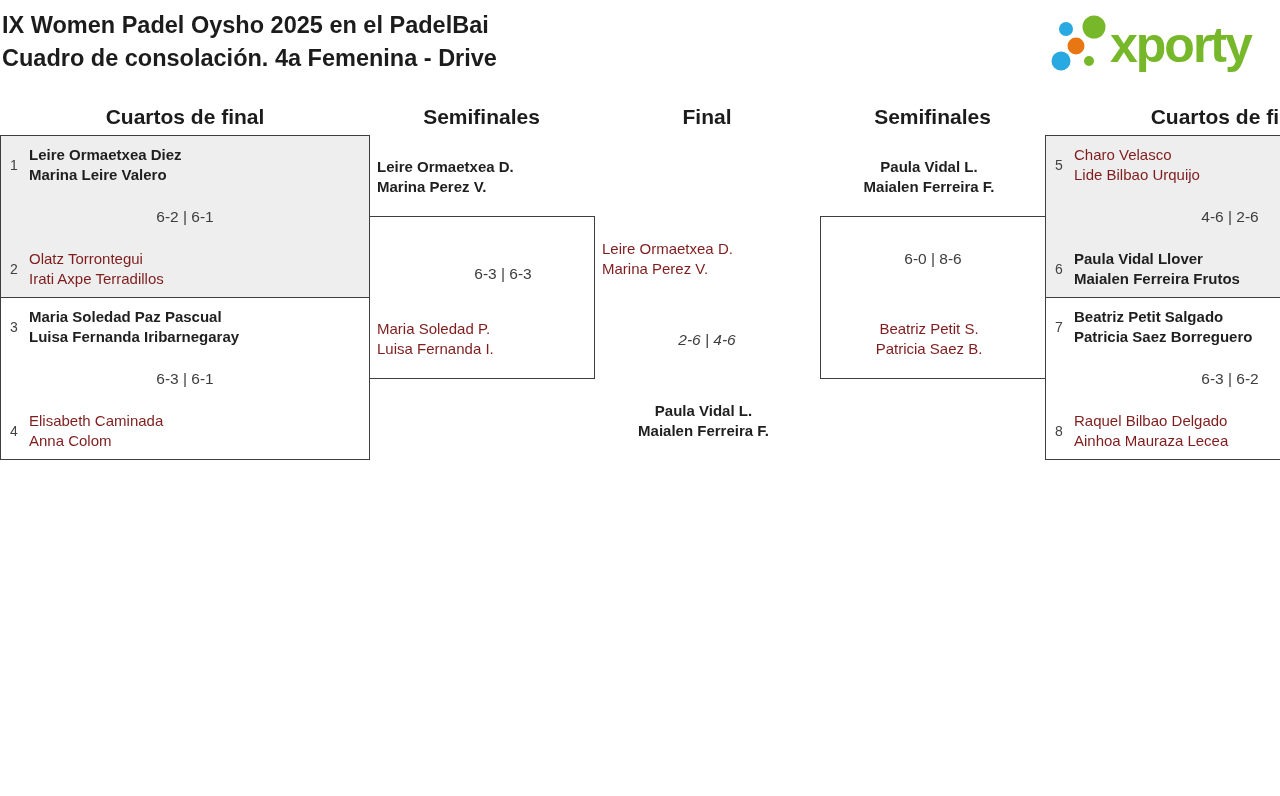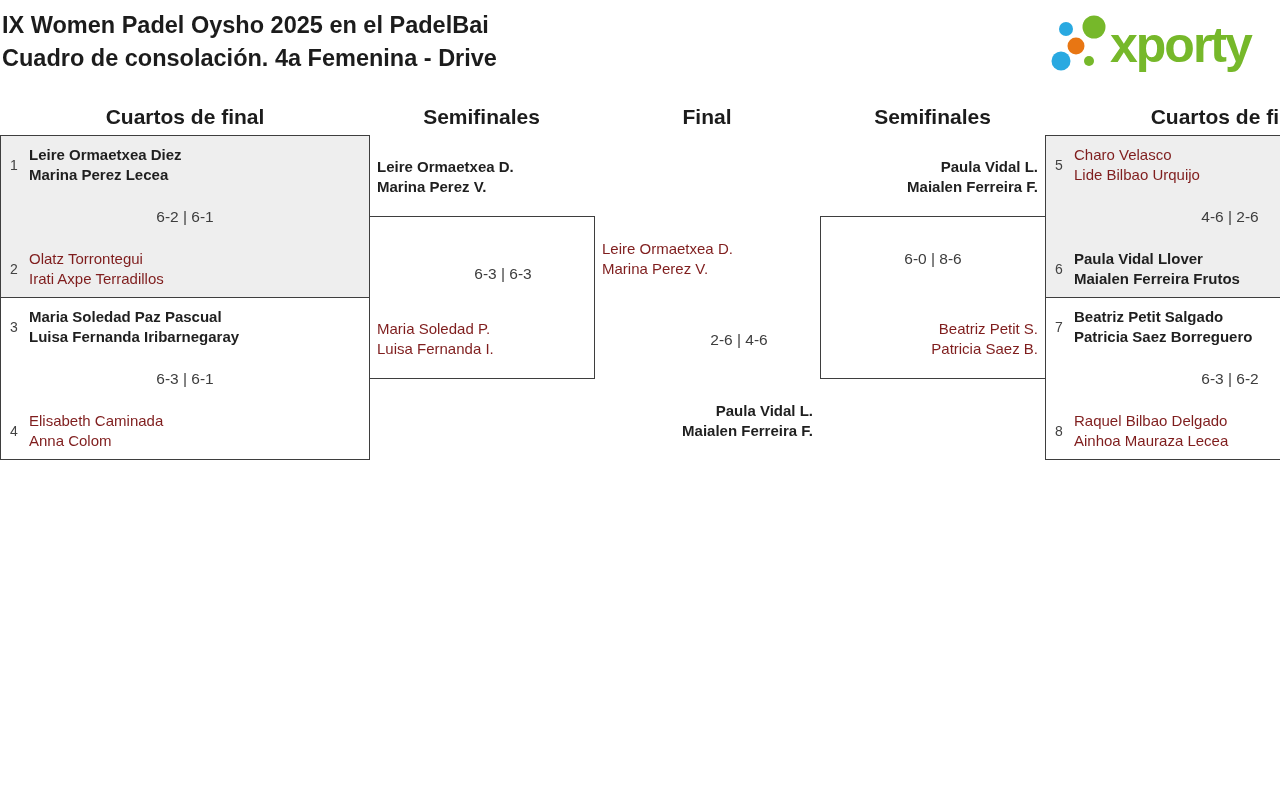--- a/index.html
+++ b/index.html
@@ -48,21 +48,21 @@
   }
   .sfbox { width:226px; height:163px; }
 
   .trow { display:flex; align-items:center; }
   .seed { flex:none; width:19px; padding-left:9px; font-size:14px; color:#424242; }
   .team { font-size:15px; line-height:19.5px; color:#7f1d1d; }
   .team.winner { font-weight:700; color:#1f1f1f; }
   .score { text-align:center; font-size:15.5px; color:#3d3d3d; line-height:20px; }
 
   .float { position:absolute; white-space:nowrap; }
-  .tr { text-align:right; }
+  .tr { text-align:center; }
 </style>
 </head>
 <body>
 
 <div class="stage">
 
   <div class="title">
     <div>IX Women Padel Oysho 2025 en el PadelBai</div>
     <div>Cuadro de consolación. 4a Femenina - Drive</div>
   </div>
@@ -82,21 +82,21 @@
   <div class="rh rh2">Semifinales</div>
   <div class="rh rh3">Final</div>
   <div class="rh rh4">Semifinales</div>
   <div class="rh rh5">Cuartos de final</div>
 
   <div class="box qf gray" style="left:0;top:127px;">
     <div class="trow">
       <span class="seed">1</span>
       <div class="team winner">
         <div>Leire Ormaetxea Diez</div>
-        <div>Marina Perez Lecea</div>
+        <div>Marina Leire Valero</div>
       </div>
     </div>
     <div class="score">6-2 | 6-1</div>
     <div class="trow">
       <span class="seed">2</span>
       <div class="team">
         <div>Olatz Torrontegui</div>
         <div>Irati Axpe Terradillos</div>
       </div>
     </div>
@@ -128,21 +128,21 @@
   <div class="float score" style="left:369px;top:256px;width:268px;">6-3 | 6-3</div>
   <div class="float team" style="left:377px;top:311px;">
     <div>Maria Soledad P.</div>
     <div>Luisa Fernanda I.</div>
   </div>
 
   <div class="float team" style="left:602px;top:231px;">
     <div>Leire Ormaetxea D.</div>
     <div>Marina Perez V.</div>
   </div>
-  <div class="float score" style="left:626px;top:322px;width:226px;">2-6 | 4-6</div>
+  <div class="float score" style="left:594px;top:322px;width:226px;font-style:italic;">2-6 | 4-6</div>
   <div class="float team winner tr" style="left:594px;top:393px;width:219px;">
     <div>Paula Vidal L.</div>
     <div>Maialen Ferreira F.</div>
   </div>
 
   <div class="box sfbox" style="left:820px;top:208px;"></div>
   <div class="float team winner tr" style="left:820px;top:149px;width:218px;">
     <div>Paula Vidal L.</div>
     <div>Maialen Ferreira F.</div>
   </div>

